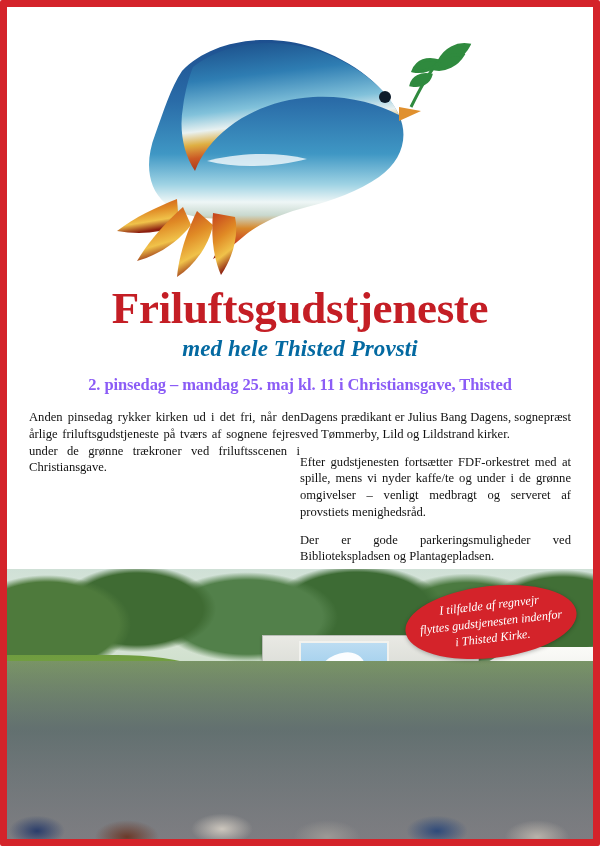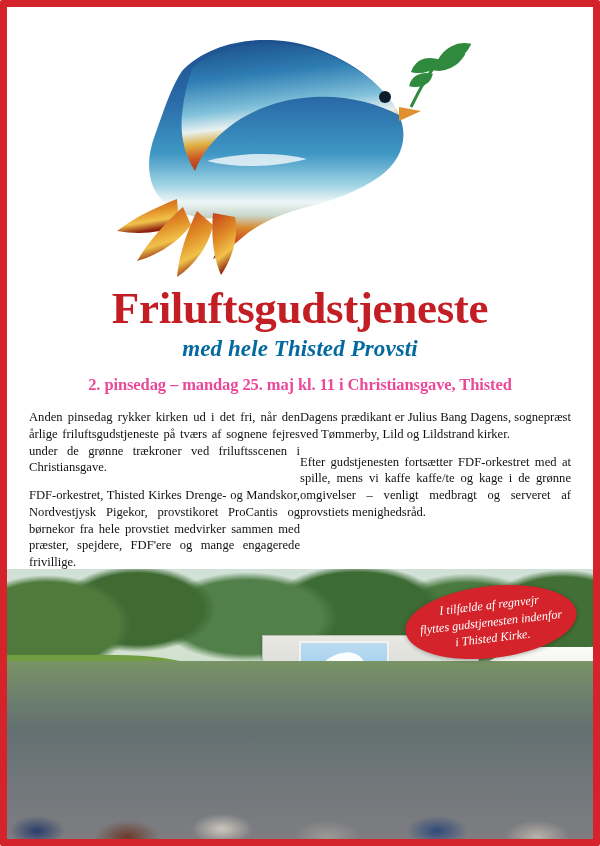--- a/index.html
+++ b/index.html
@@ -67,21 +67,21 @@
     font-style: italic;
     font-weight: bold;
     font-size: 23px;
     margin-top: 4px;
     letter-spacing: 0.1px;
   }
   .dateline {
     text-align: center;
     font-weight: bold;
     font-size: 16.5px;
-    color: #ec4899;
+    color: #8b5cf6;
     margin-top: 13px;
     letter-spacing: -0.1px;
   }
 
   
   .columns {
     display: flex;
     padding: 14px 22px 0 22px;
     box-sizing: border-box;
   }
@@ -271,25 +271,25 @@
       </svg>
     </div>
 
     <div class="title">Friluftsgudstjeneste</div>
     <div class="subtitle">med hele Thisted Provsti</div>
     <div class="dateline">2. pinsedag – mandag 25. maj kl. 11 i Christiansgave, Thisted</div>
 
     <div class="columns">
       <div class="col">
         <p>Anden pinsedag rykker kirken ud i det fri, når den årlige friluftsgudstjeneste på tværs af sognene fejres under de grønne trækroner ved friluftsscenen i Christiansgave.</p>
-        <p>FDF-orkestret, Thisted Kirkes Drenge- og Mandskor, Nordvestjysk Pigekor, provstikoret ProCantis og børnekor fra hele provstiet medvirker sammen med præster, spejdere, FDF'ere og mange engagerede frivillige.</p>
       </div>
       <div class="col">
         <p>Dagens prædikant er Julius Bang Dagens, sognepræst ved Tømmerby, Lild og Lildstrand kirker.</p>
-        <p>Efter gudstjenesten fortsætter FDF-orkestret med at spille, mens vi kaffe kaffe/te og kage i de grønne omgivelser – venligt medbragt og serveret af provstiets menighedsråd.</p>
+        <p>Efter gudstjenesten fortsætter FDF-orkestret med at spille, mens vi nyder kaffe/te og under i de grønne omgivelser – venligt medbragt og serveret af provstiets menighedsråd.</p>
+        <p>Der er gode parkeringsmuligheder ved Bibliotekspladsen og Plantagepladsen.</p>
       </div>
     </div>
 
     <div class="photo">
       <div class="sky"></div>
       <div class="treeline"></div>
       <div class="lawn-left"></div>
       <div class="tent"></div>
       <div class="stage"></div>
       <div class="stage-screen">

